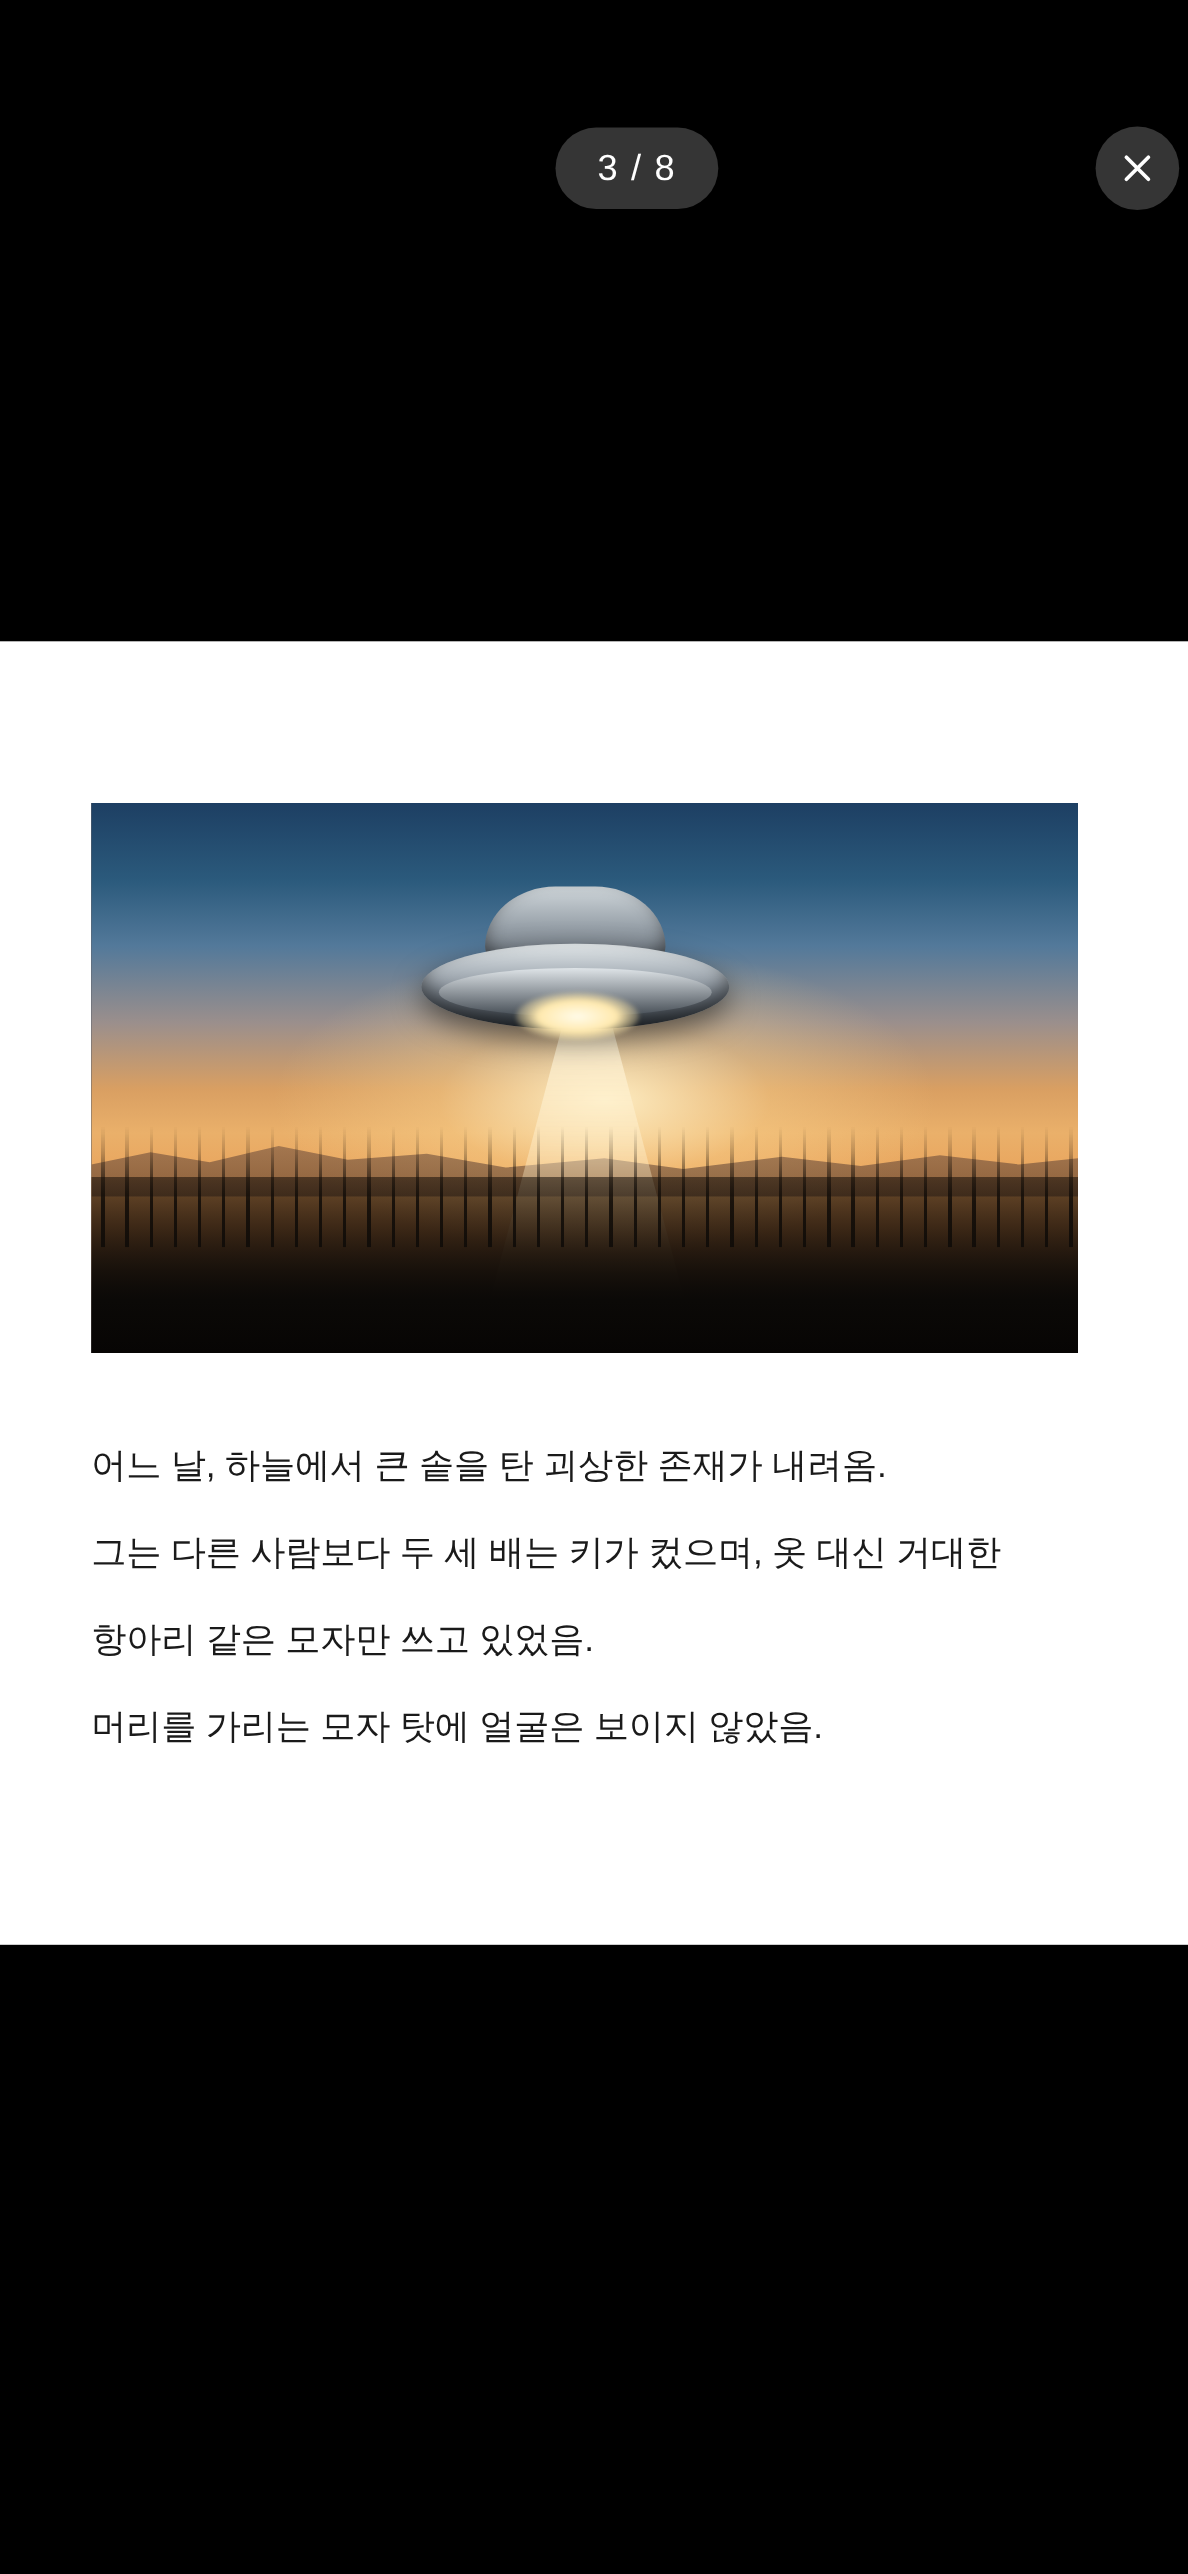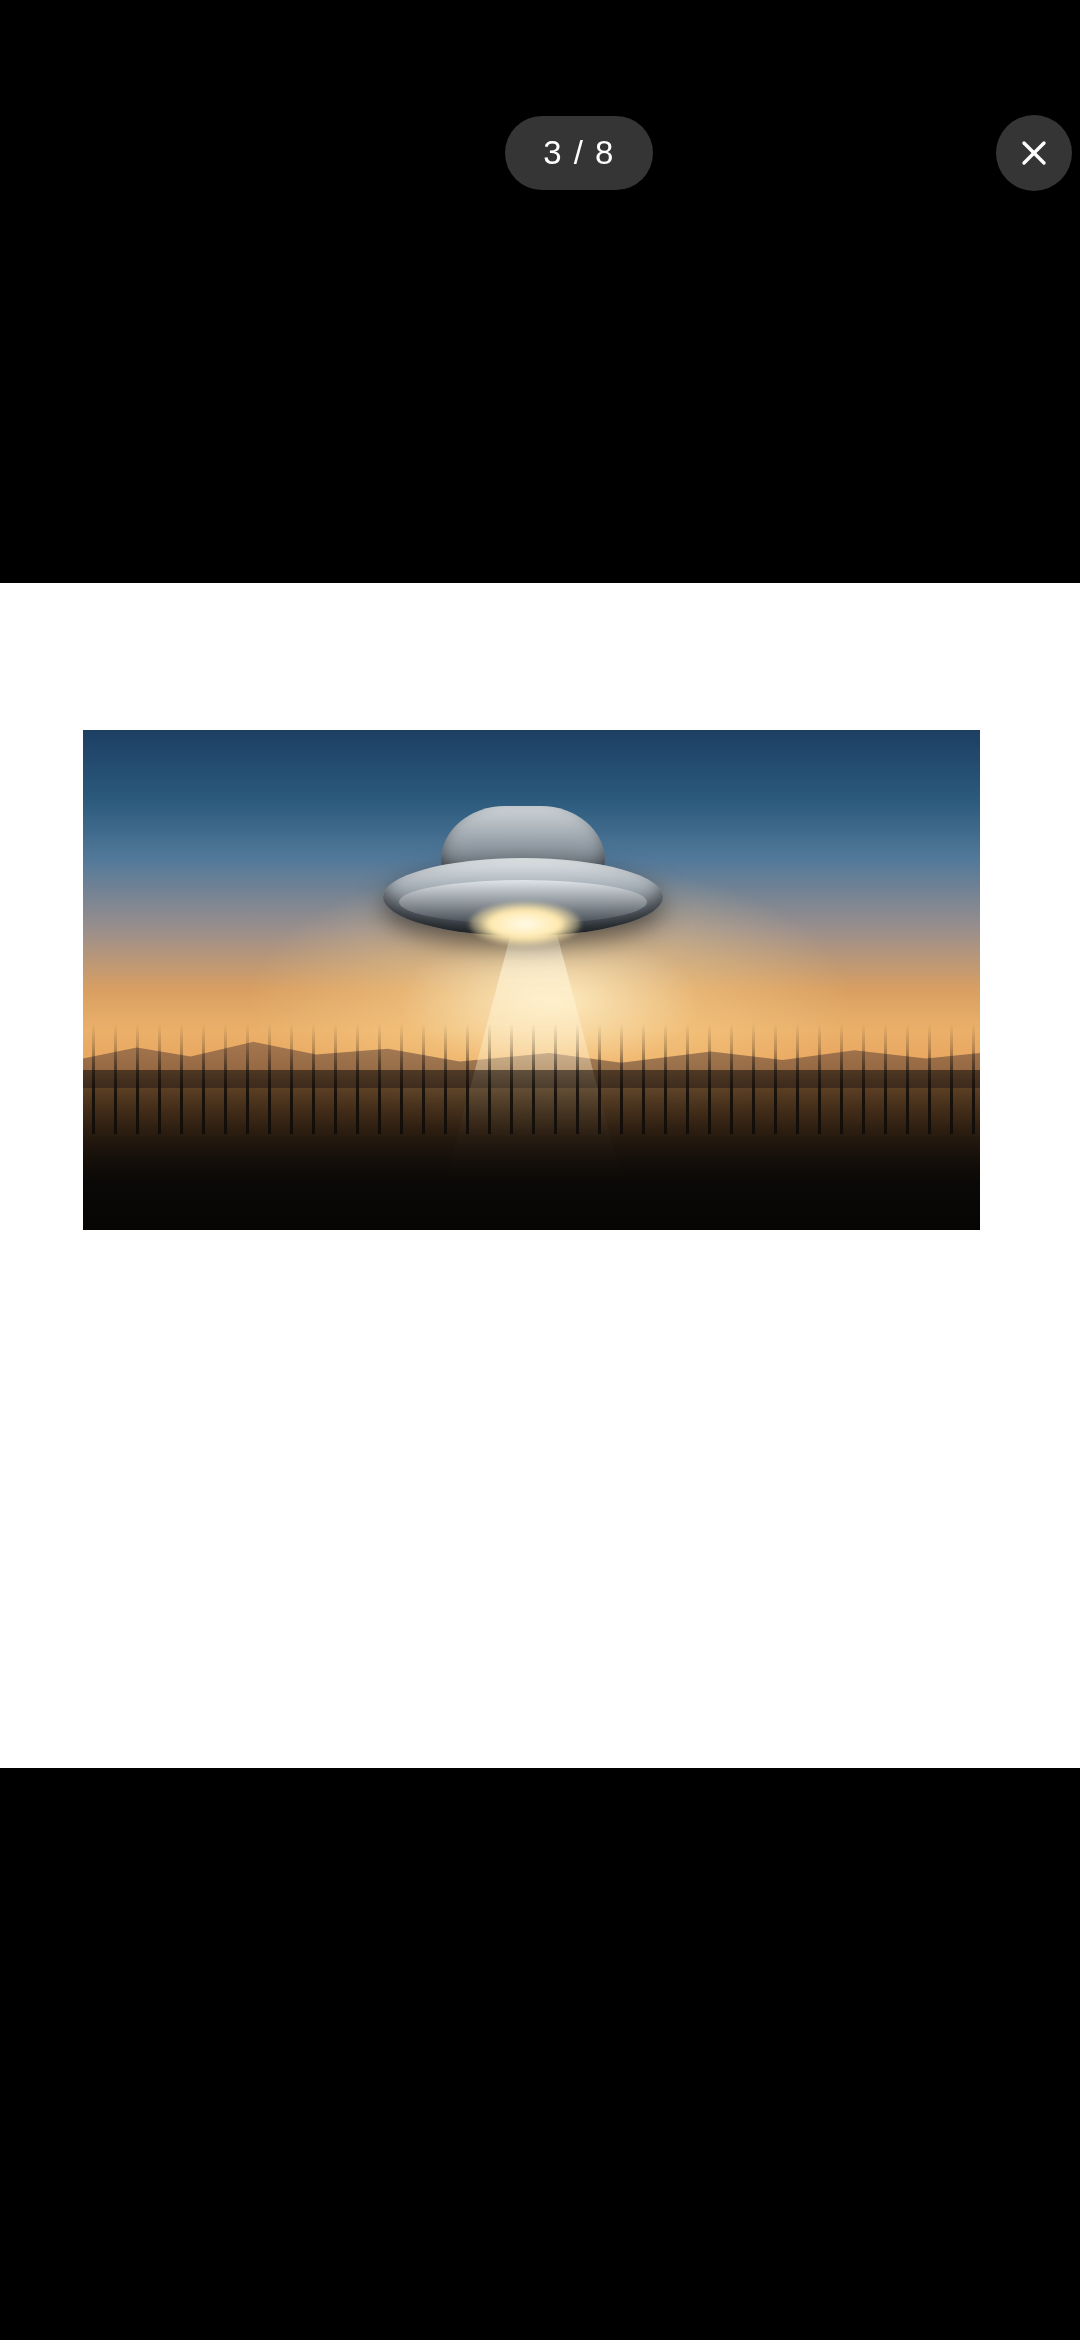--- a/index.html
+++ b/index.html
@@ -218,16 +218,22 @@
           <div class="dome"></div>
           <div class="disc"></div>
           <div class="disc-rim"></div>
           <div class="glow"></div>
         </div>
         <div class="stalks"></div>
         <div class="field"></div>
       </div>
     </div>
 
+    <div class="story-text">
+      <div class="story-line">어느 날, 하늘에서 큰 솥을 탄 괴상한 존재가 내려옴.</div>
+      <div class="story-line">그는 다른 사람보다 두 세 배는 키가 컸으며, 옷 대신 거대한</div>
+      <div class="story-line">항아리 같은 모자만 쓰고 있었음.</div>
+      <div class="story-line">머리를 가리는 모자 탓에 얼굴은 보이지 않았음.</div>
+    </div>
 
   </div>
 
 </div>
 
 </body></html>

